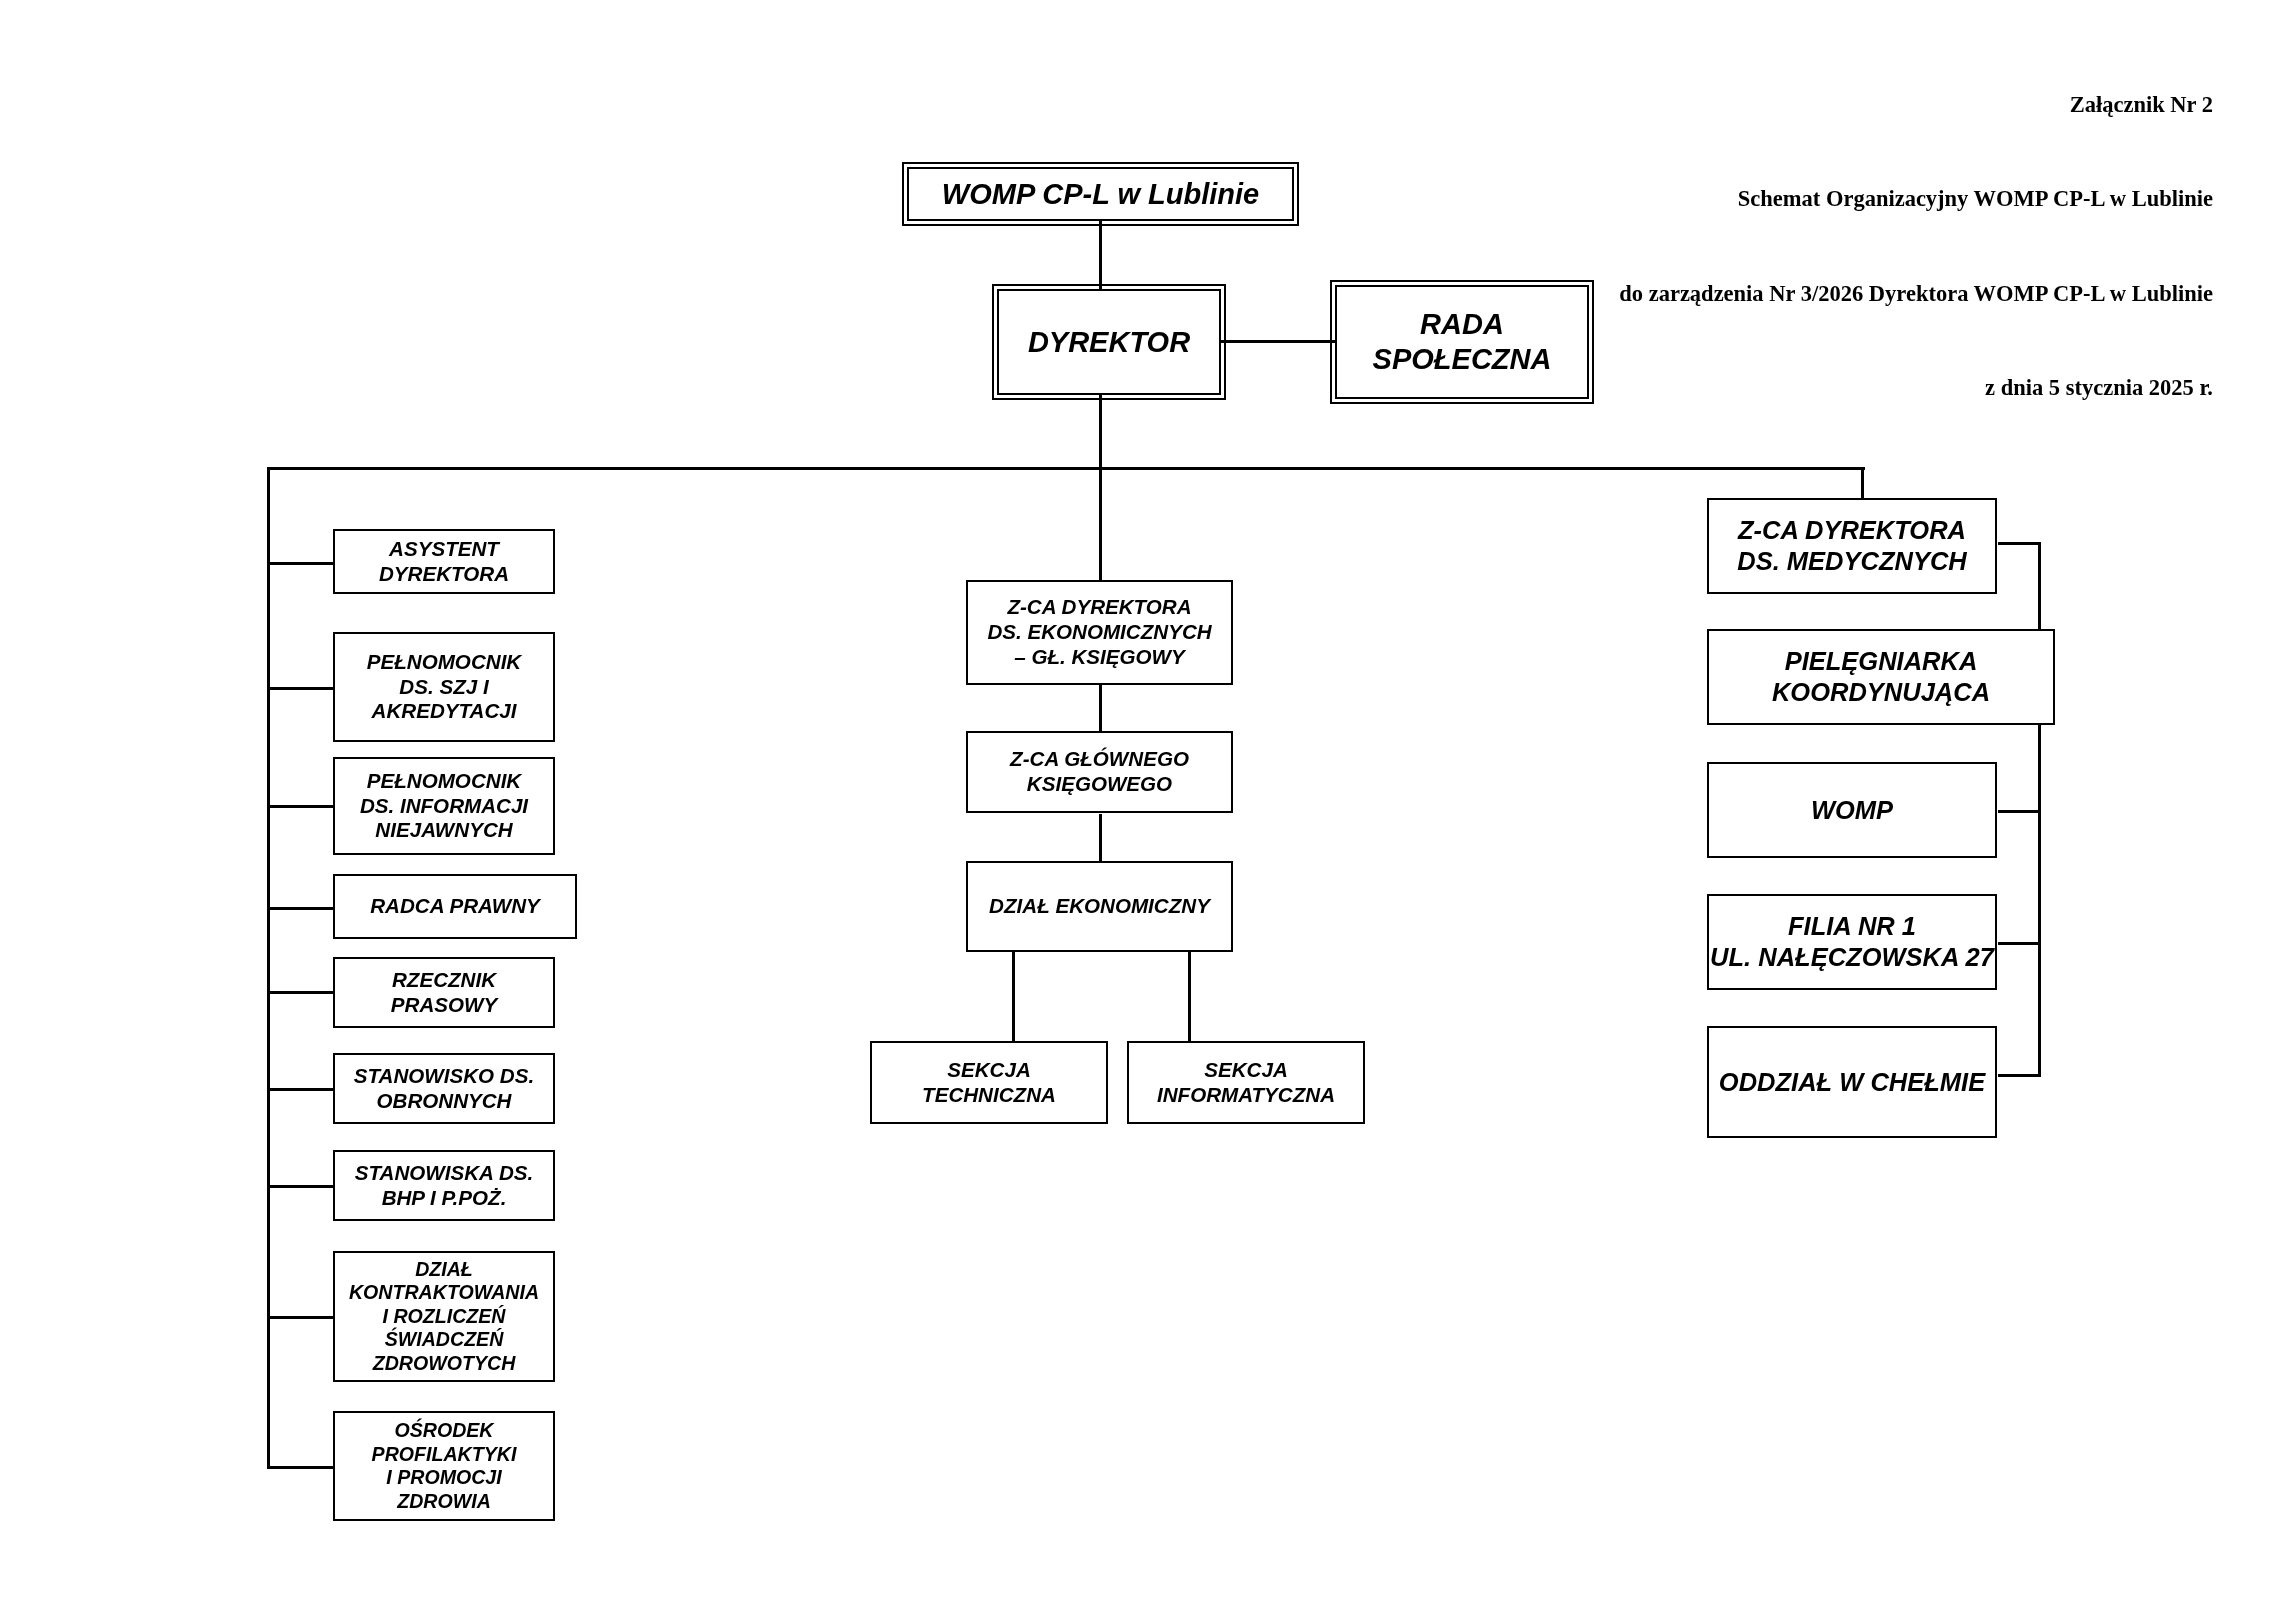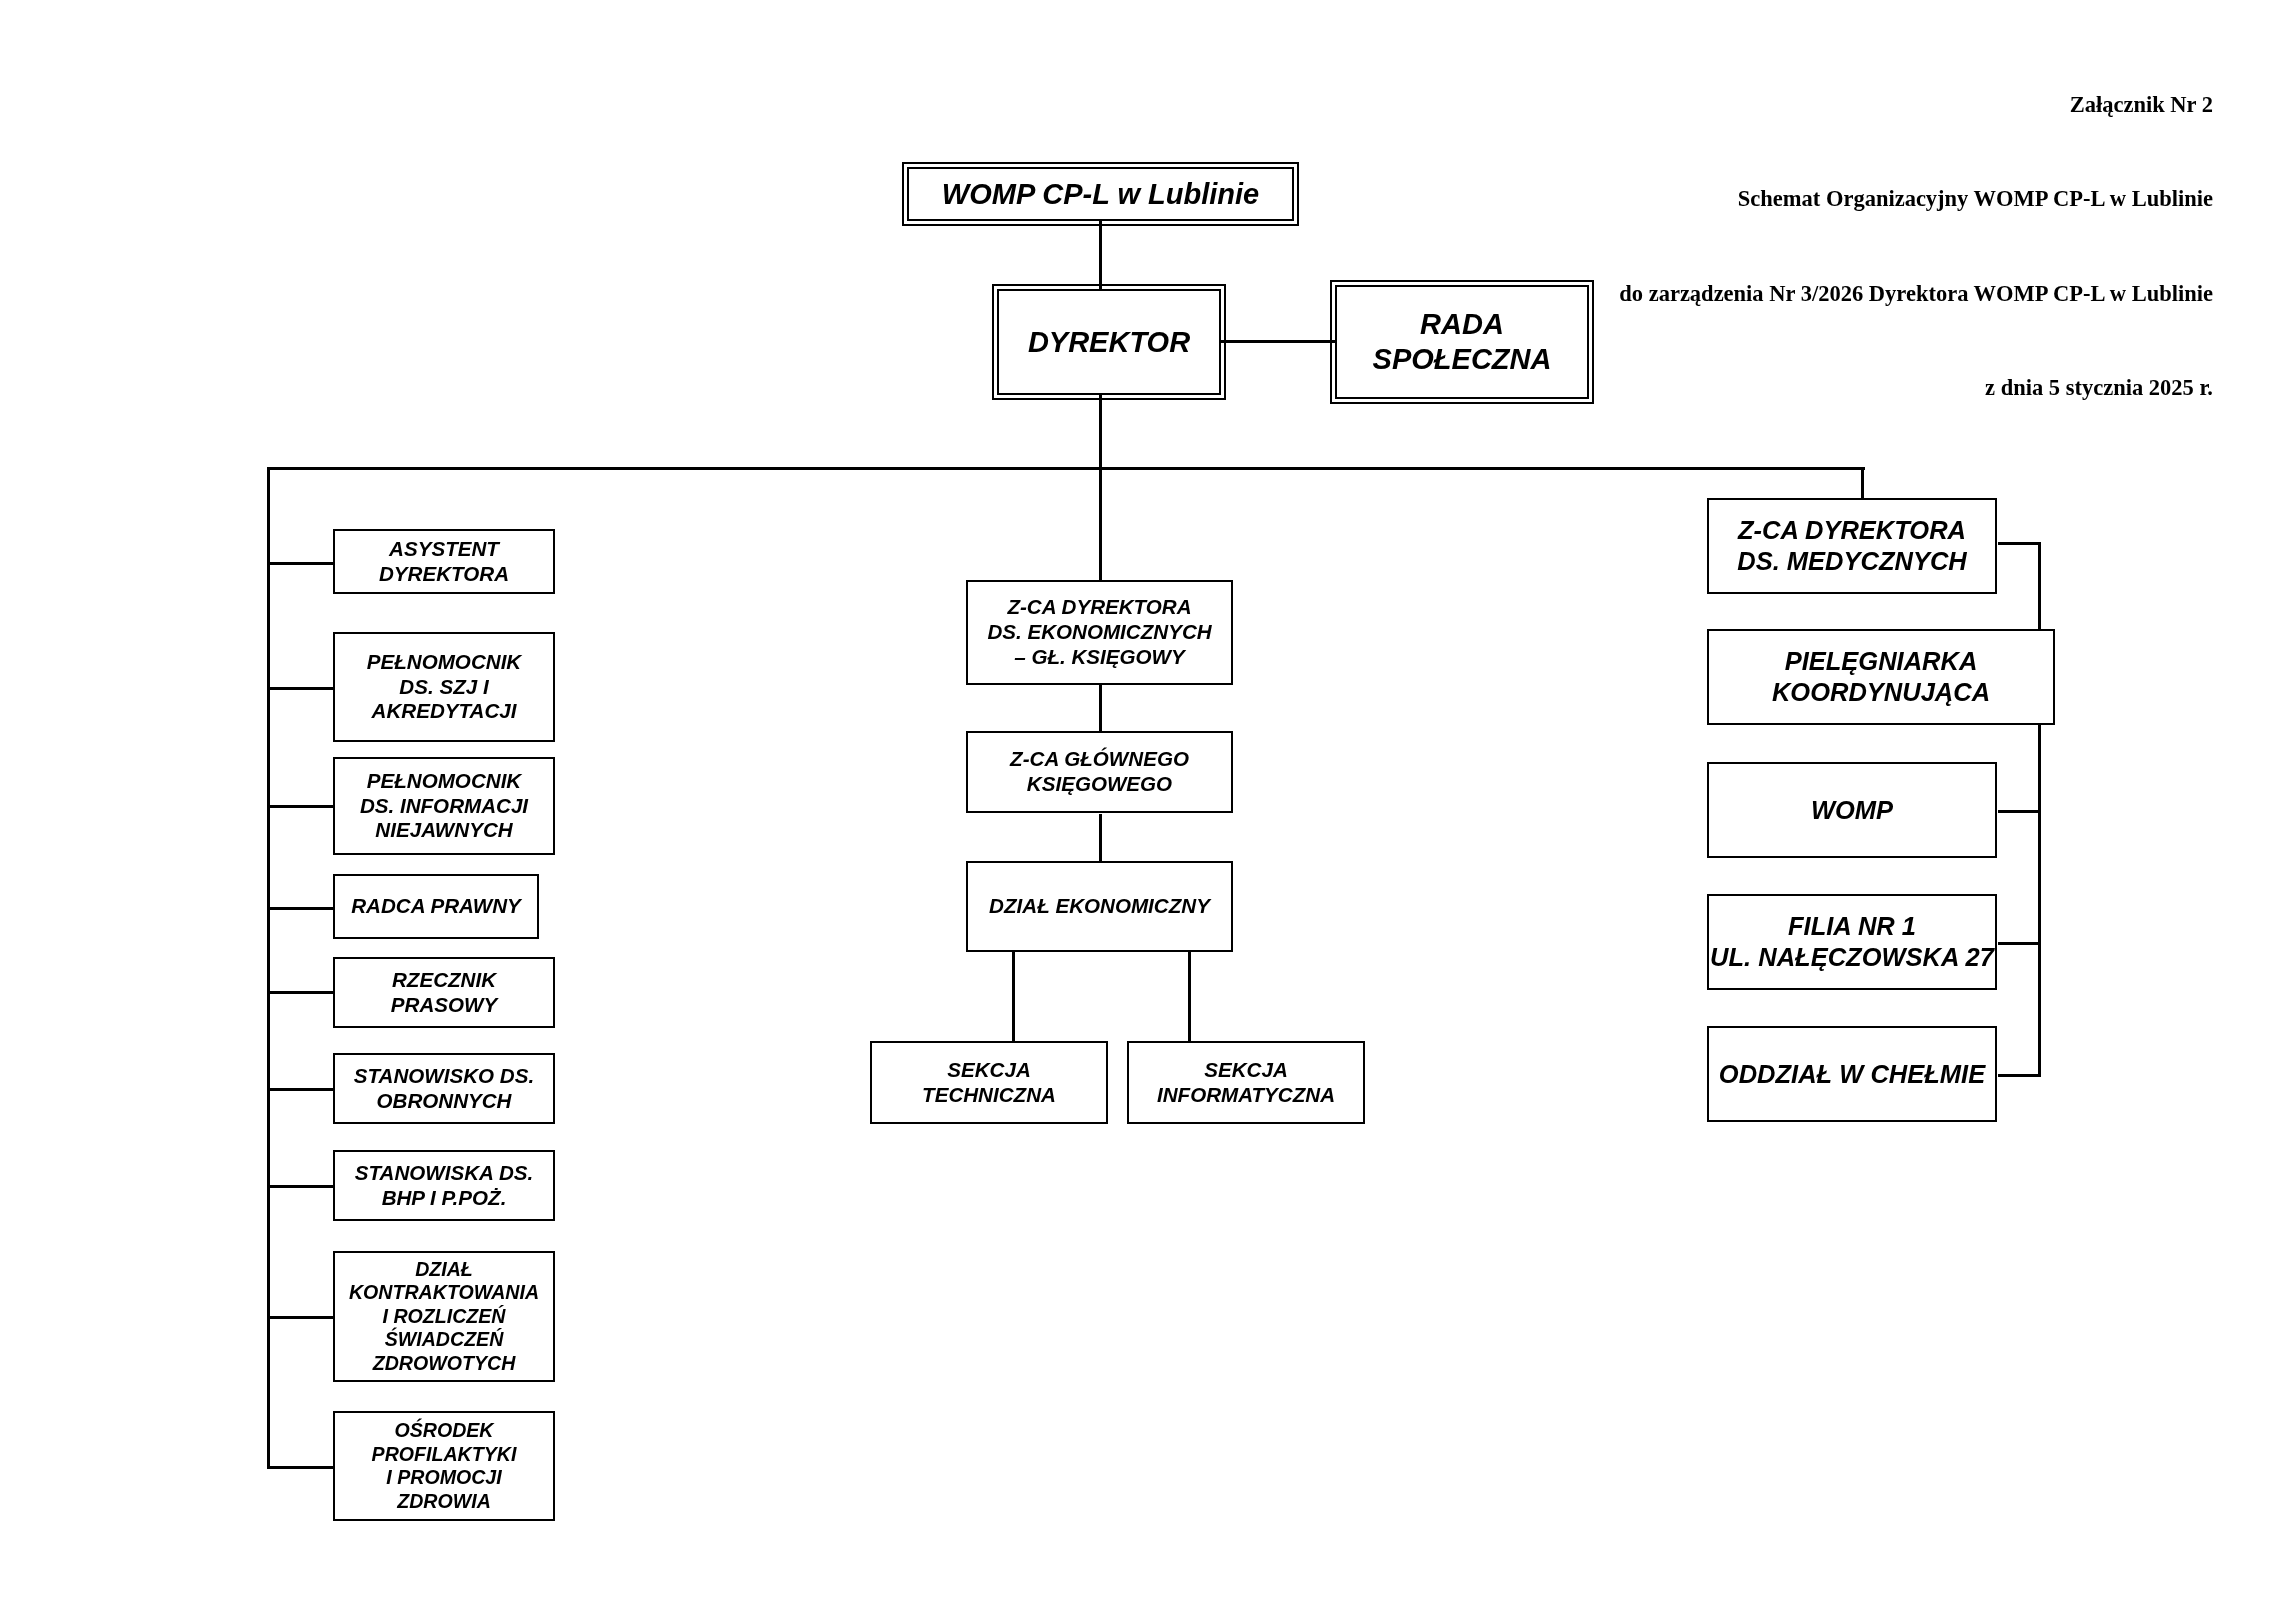--- a/index.html
+++ b/index.html
@@ -139,21 +139,21 @@
 DS. SZJ I
 AKREDYTACJI</span>
   </div>
 
   <div class="node s-sm" style="left:333px; top:757px; width:222px; height:98px;">
     <span class="txt">PEŁNOMOCNIK
 DS. INFORMACJI
 NIEJAWNYCH</span>
   </div>
 
-  <div class="node s-sm" style="left:333px; top:874px; width:206px; height:65px;">
+  <div class="node s-sm" style="left:333px; top:874px; width:244px; height:65px;">
     <span class="txt">RADCA PRAWNY</span>
   </div>
 
   <div class="node s-sm" style="left:333px; top:957px; width:222px; height:71px;">
     <span class="txt">RZECZNIK
 PRASOWY</span>
   </div>
 
   <div class="node s-sm" style="left:333px; top:1053px; width:222px; height:71px;">
     <span class="txt">STANOWISKO DS.
@@ -217,18 +217,18 @@
 
   <div class="node s-md" style="left:1707px; top:762px; width:290px; height:96px;">
     <span class="txt">WOMP</span>
   </div>
 
   <div class="node s-md" style="left:1707px; top:894px; width:290px; height:96px;">
     <span class="txt">FILIA NR 1
 UL. NAŁĘCZOWSKA 27</span>
   </div>
 
-  <div class="node s-md" style="left:1707px; top:1026px; width:290px; height:96px;">
+  <div class="node s-md" style="left:1707px; top:1026px; width:290px; height:112px;">
     <span class="txt">ODDZIAŁ W CHEŁMIE</span>
   </div>
 
 </div>
 
 
 </body></html>

